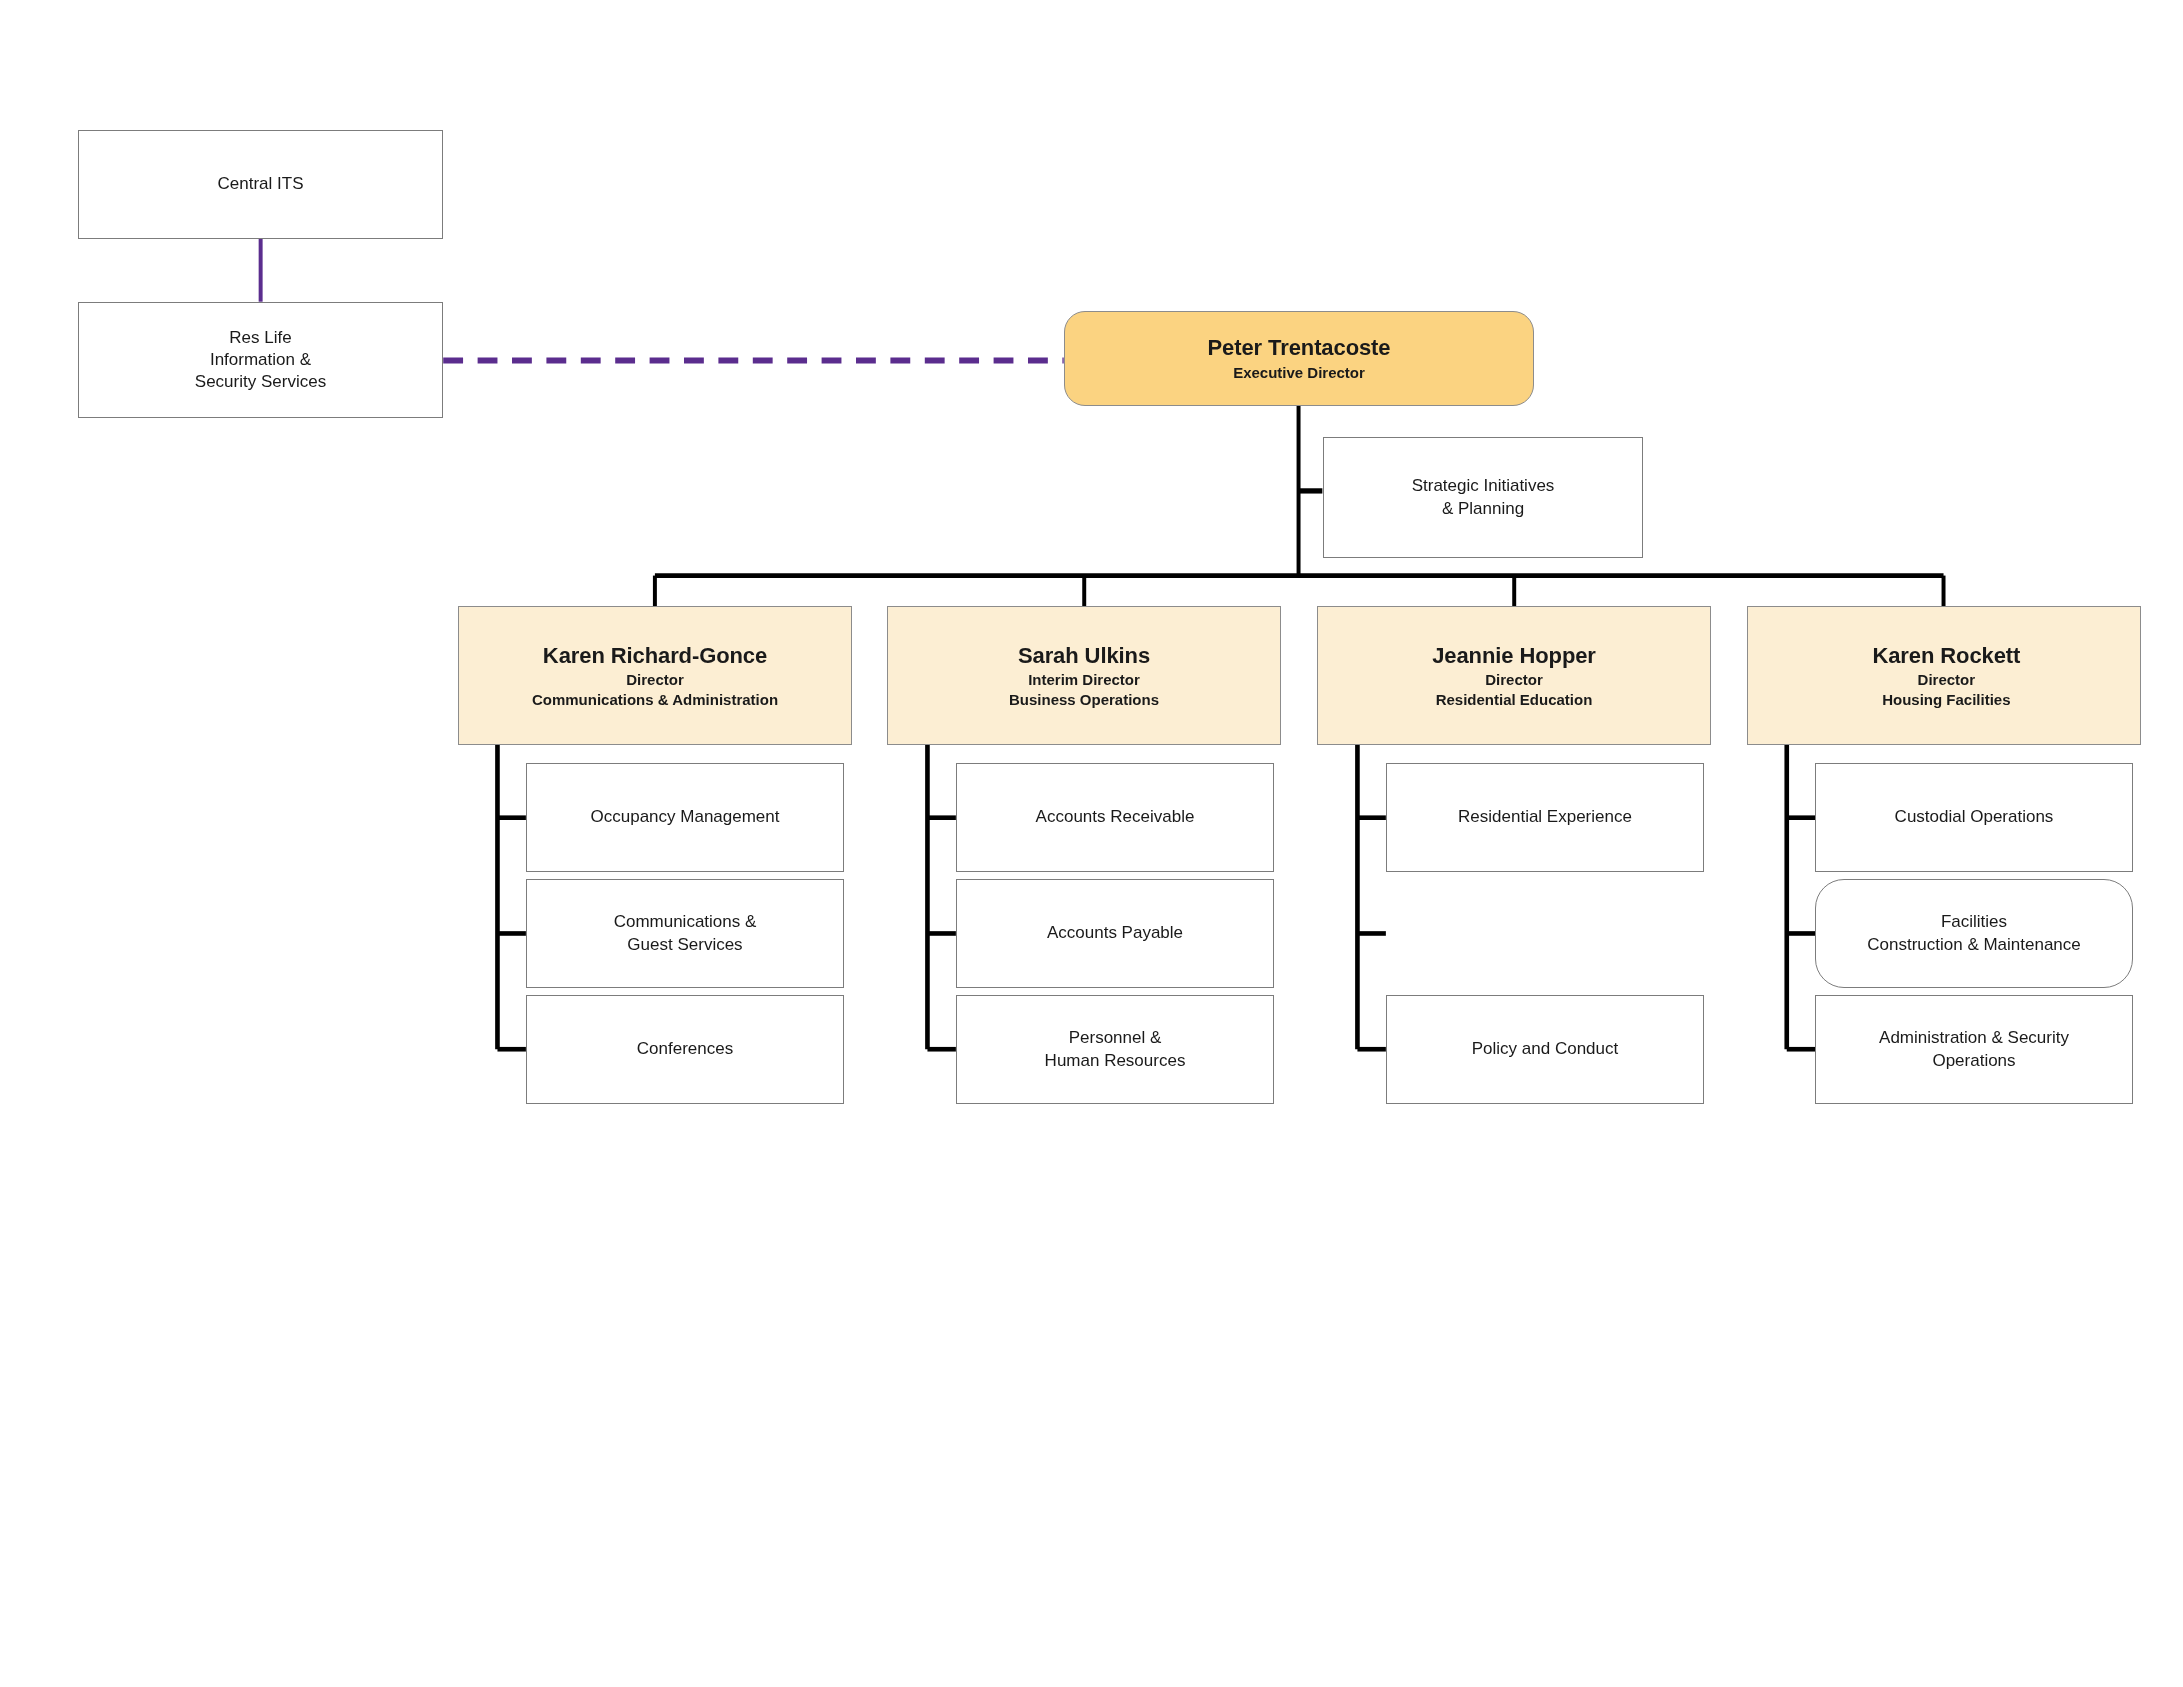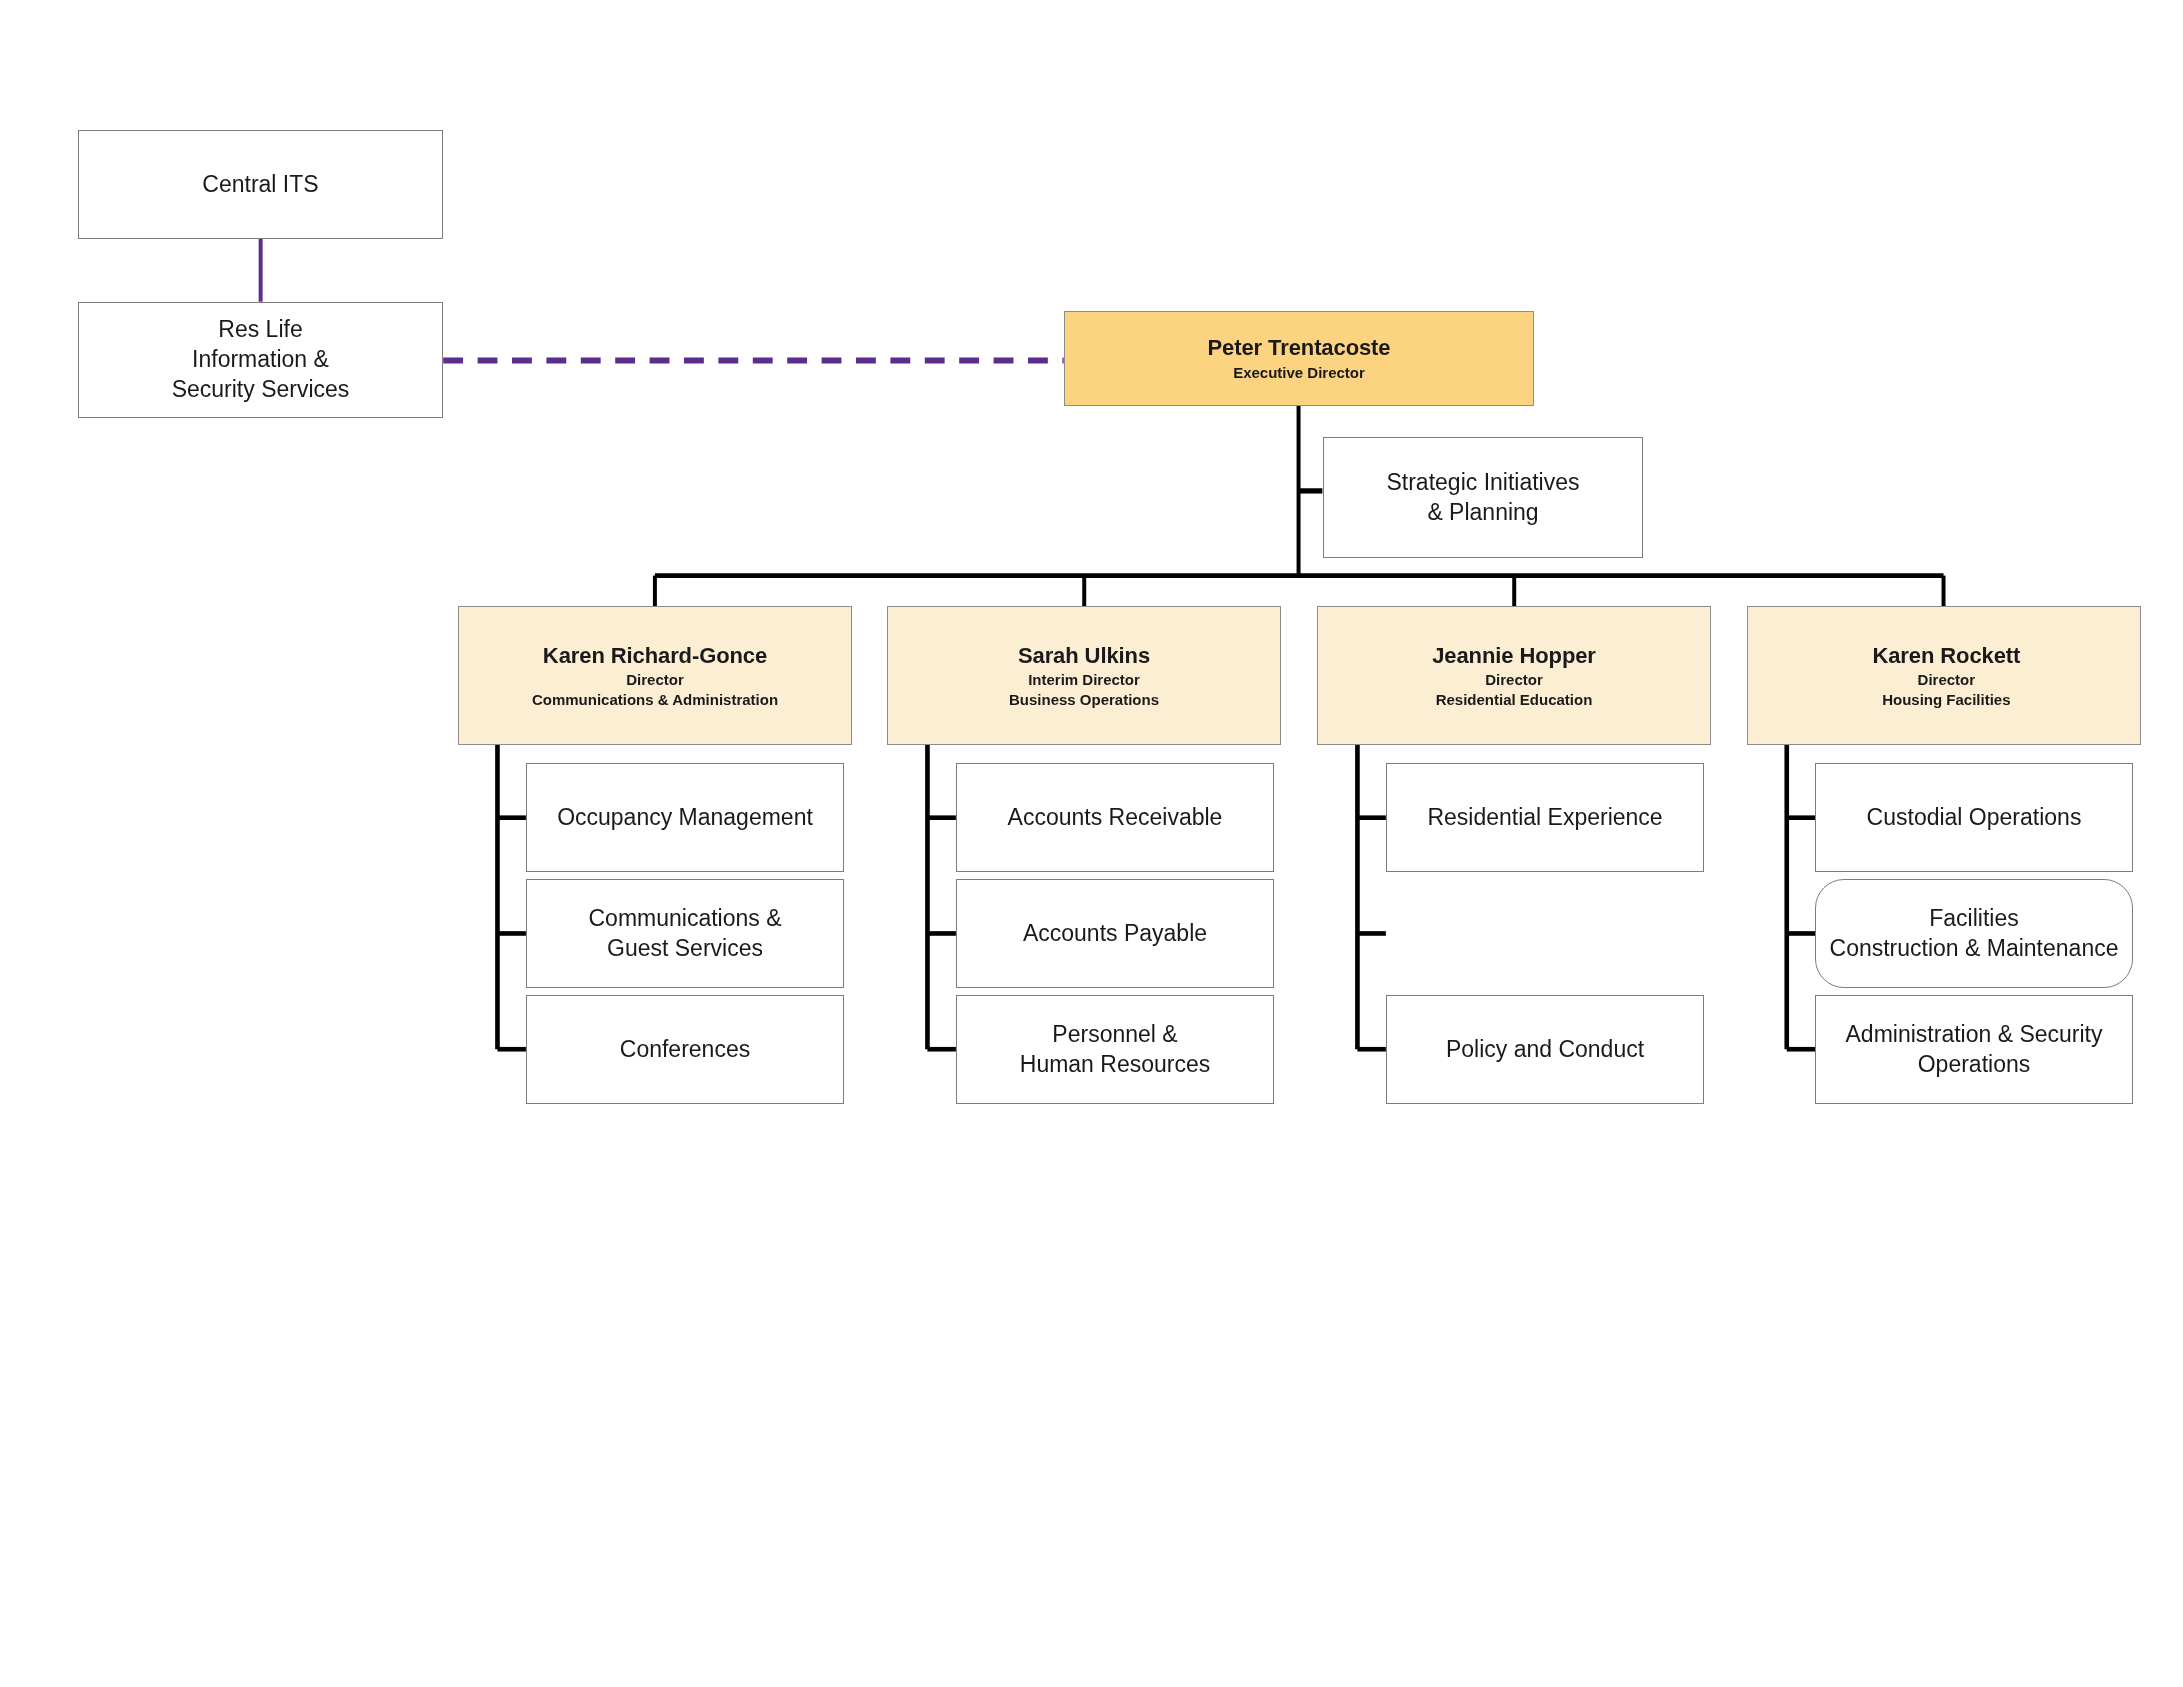--- a/index.html
+++ b/index.html
@@ -57,21 +57,21 @@
     font-weight: bold;
     font-size: 22px;
     letter-spacing: -0.1px;
   }
   .t-sub {
     font-weight: bold;
     font-size: 15px;
   }
   .t-plain {
     font-weight: normal;
-    font-size: 23px;
+    font-size: 17px;
   }
 </style>
 </head>
 <body>
 
 <div id="canvas">
 
   <svg id="connectors" viewBox="0 0 3300 2550" width="2183" height="1687">
 
     <line x1="394" y1="360" x2="394" y2="456" stroke="#5b2d8e" stroke-width="6"></line>
@@ -113,21 +113,21 @@
   <div class="node node-plain" style="left:78px; top:130px; width:365px; height:109px;">
     <span class="line-txt t-plain">Central ITS</span>
   </div>
 
   <div class="node node-plain" style="left:78px; top:302px; width:365px; height:116px;">
     <span class="line-txt t-plain">Res Life</span>
     <span class="line-txt t-plain">Information &amp;</span>
     <span class="line-txt t-plain">Security Services</span>
   </div>
 
-  <div class="node node-exec" style="left:1064px; top:311px; width:470px; height:95px;">
+  <div class="node node-exec" style="left:1064px; top:311px; width:470px; height:95px;border-radius:21px;">
     <span class="line-txt t-name">Peter Trentacoste</span>
     <span class="line-txt t-sub">Executive Director</span>
   </div>
 
   <div class="node node-plain" style="left:1323px; top:437px; width:320px; height:121px;">
     <span class="line-txt t-plain">Strategic Initiatives</span>
     <span class="line-txt t-plain">&amp; Planning</span>
   </div>
 
   <div class="node node-dir" style="left:458px; top:606px; width:394px; height:139px;">

